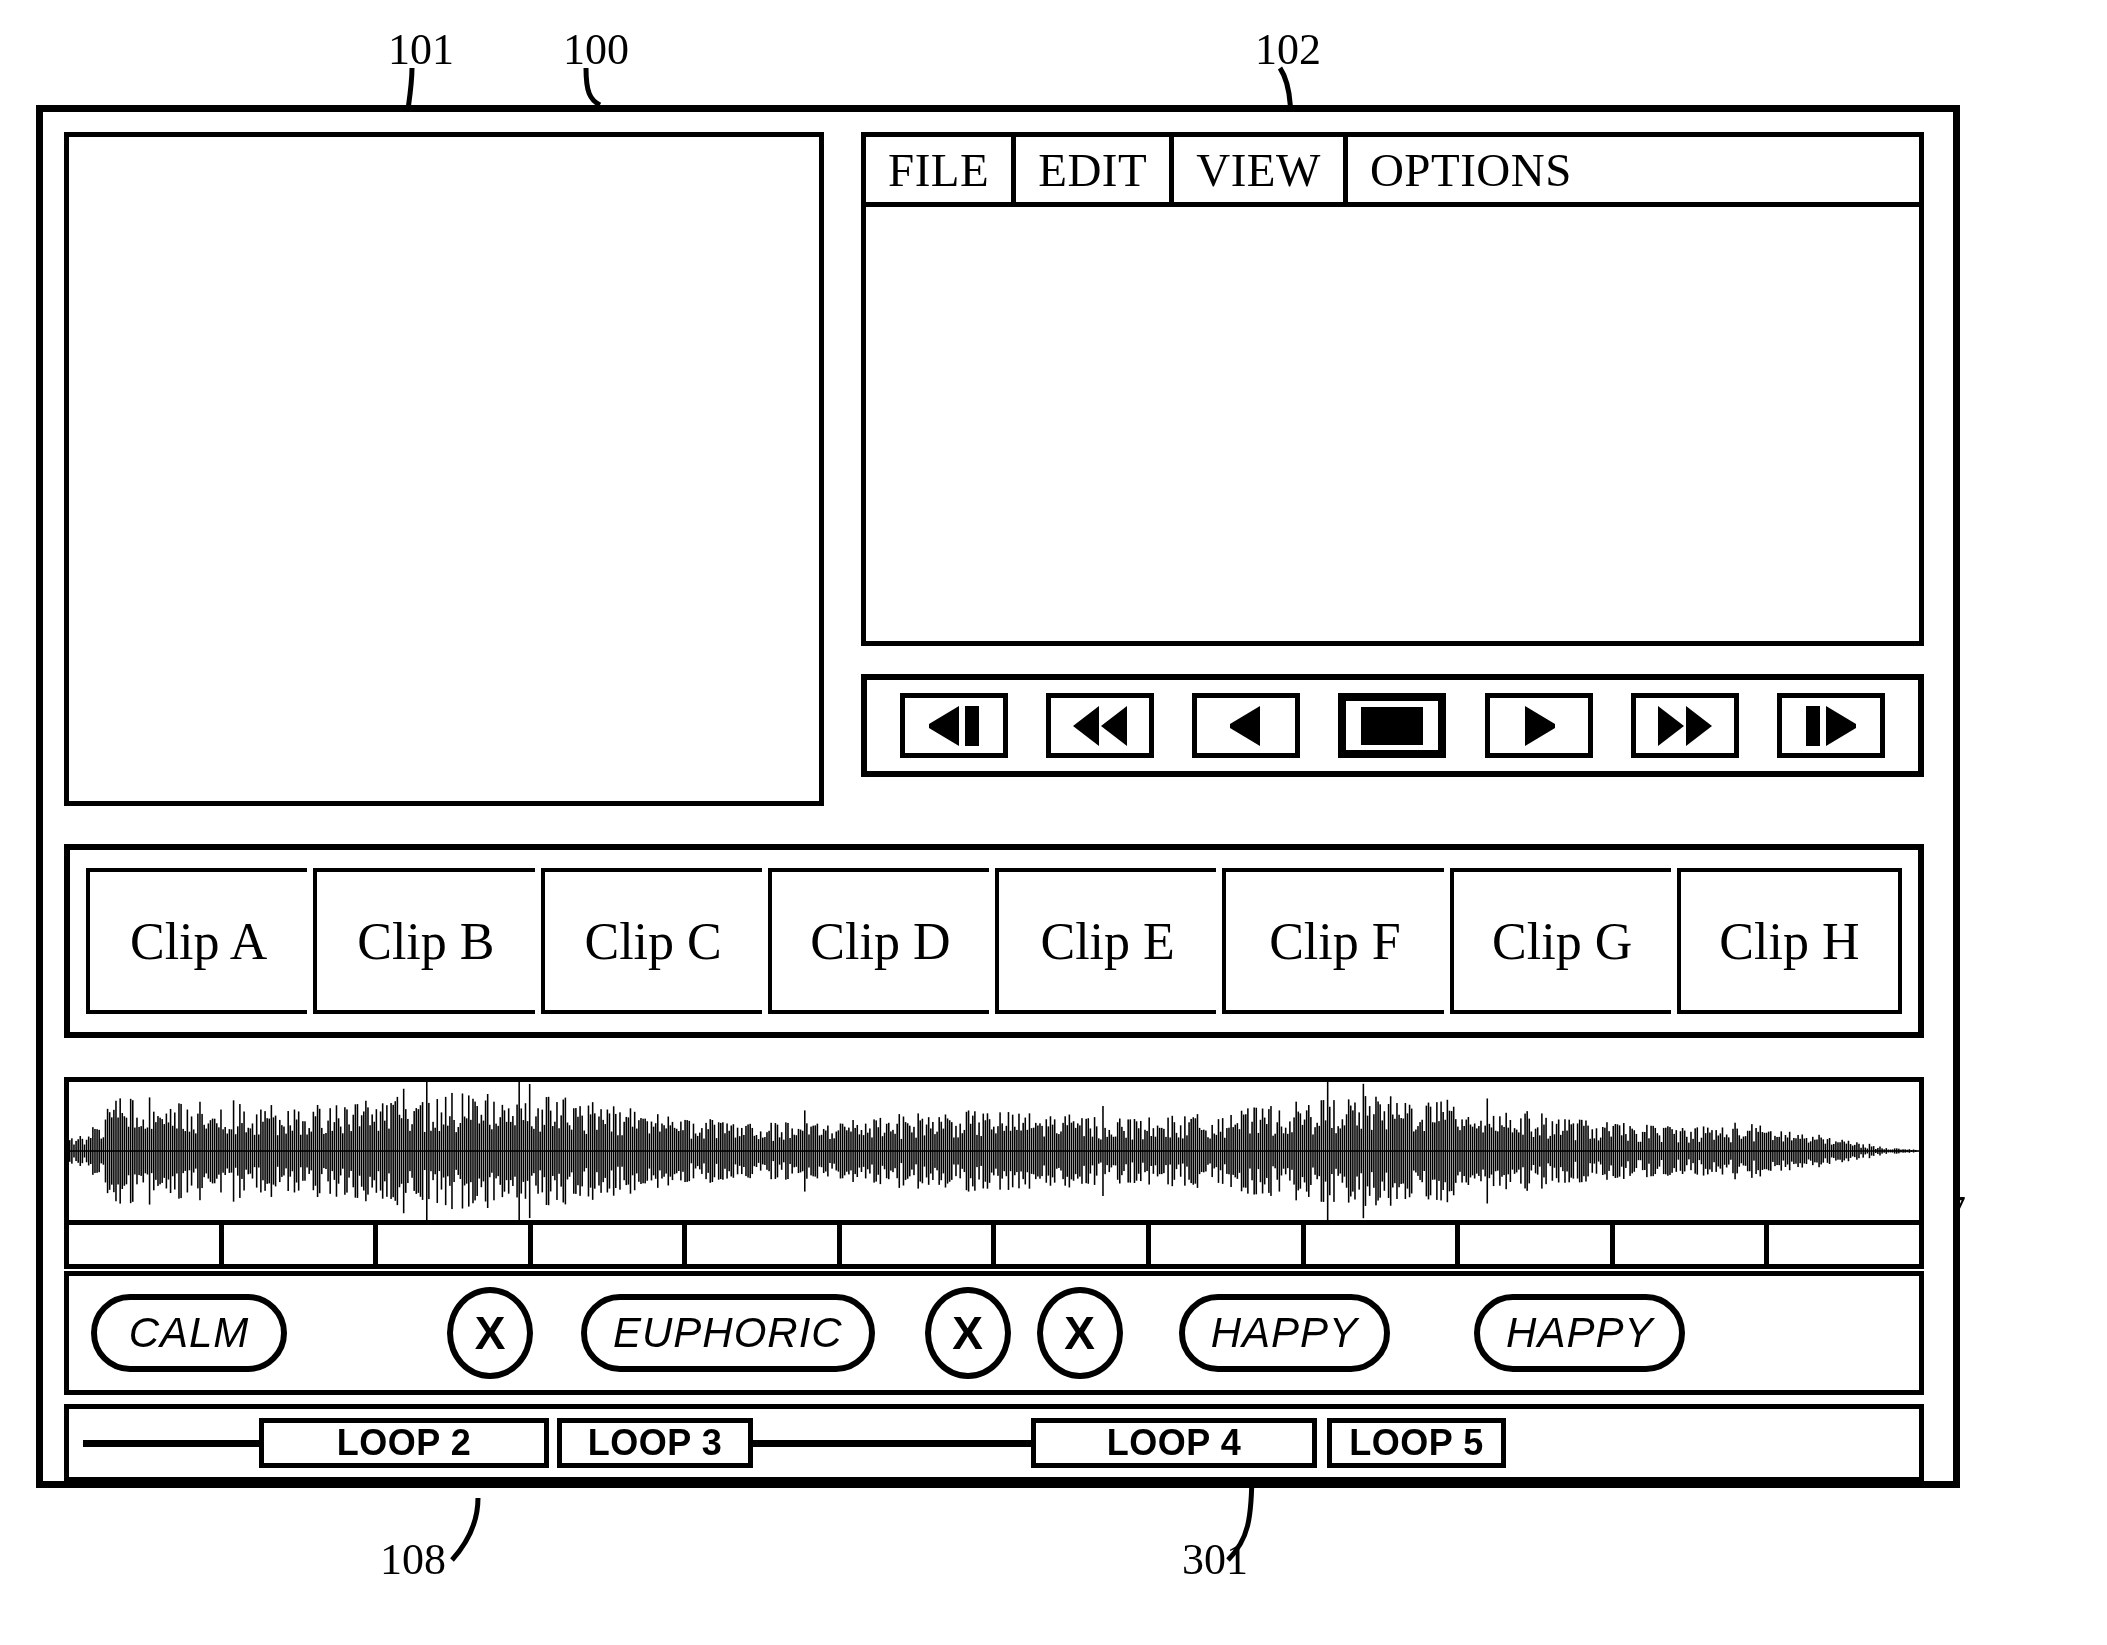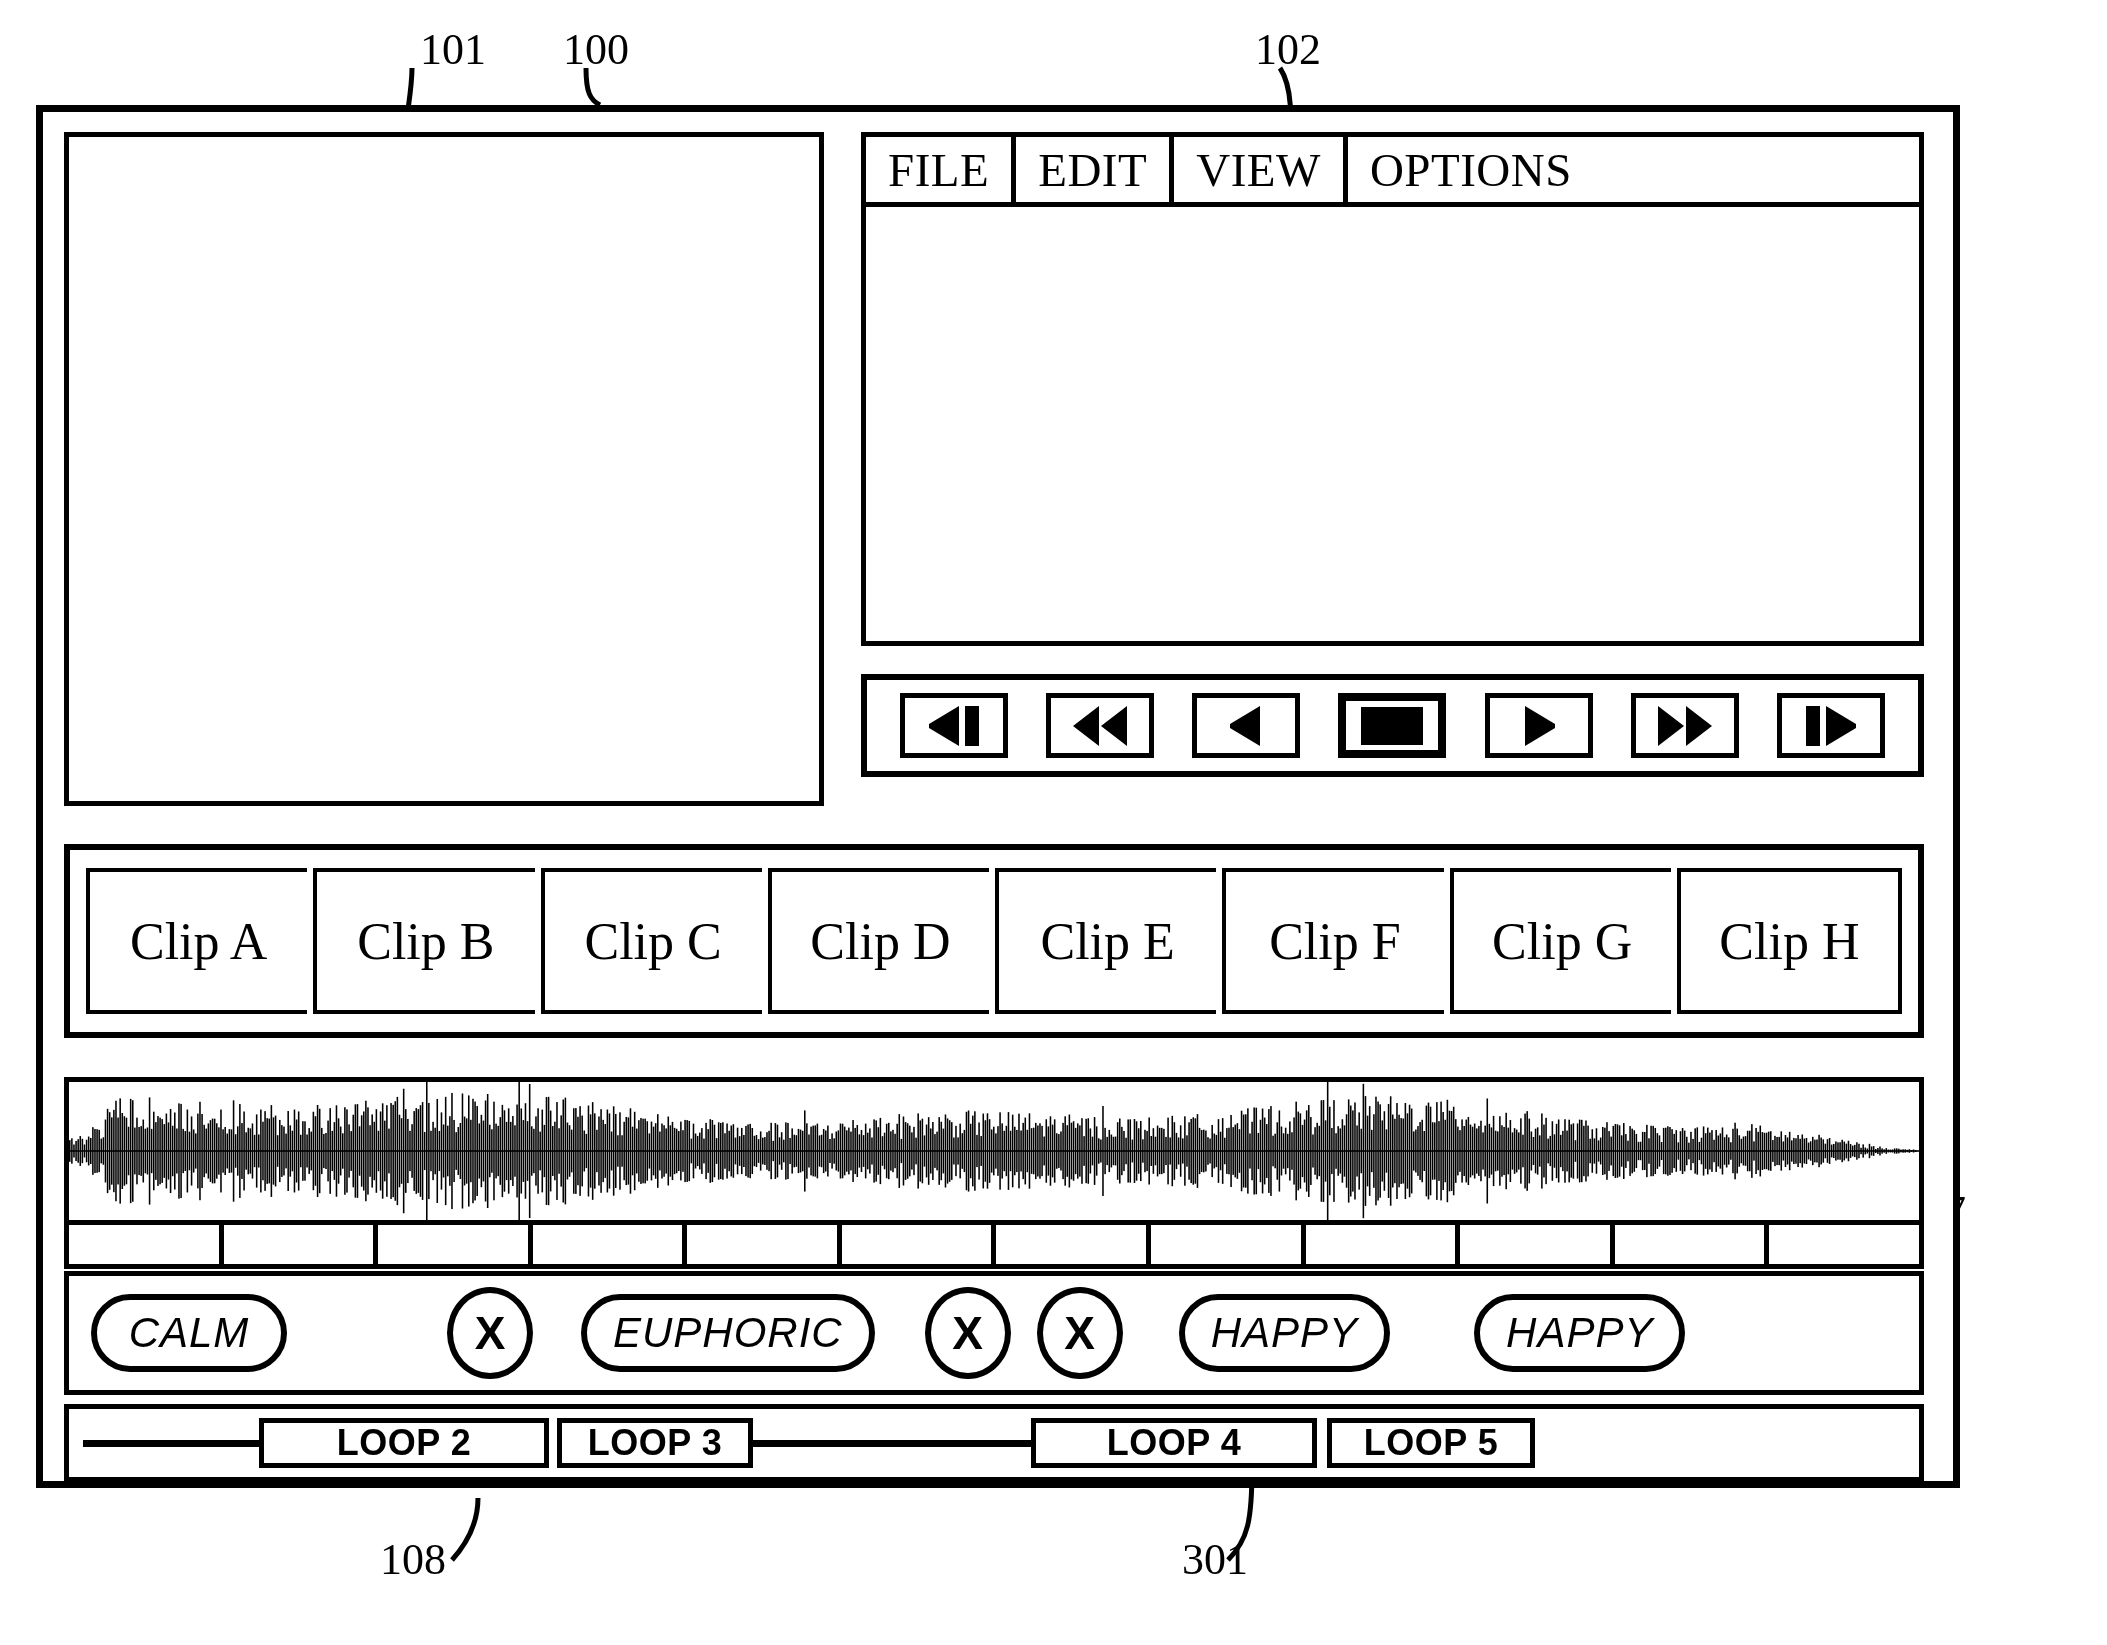--- a/index.html
+++ b/index.html
@@ -318,21 +318,21 @@
 
     <path d="M336,1317 C318,1312 300,1318 272,1330" fill="none" stroke="#000" stroke-width="5"></path>
 
     <path d="M410,1360 C450,1360 466,1346 480,1332" fill="none" stroke="#000" stroke-width="5"></path>
 
     <path d="M452,1560 C470,1540 478,1520 478,1498" fill="none" stroke="#000" stroke-width="5"></path>
 
     <path d="M1228,1560 C1248,1540 1252,1520 1252,1468" fill="none" stroke="#000" stroke-width="5"></path>
   </svg>
 
-  <span class="callout" style="left:388px;top:28px;margin-left:32px;">101</span>
+  <span class="callout" style="left:388px;top:28px;">101</span>
   <span class="callout" style="left:563px;top:28px;">100</span>
   <span class="callout" style="left:1255px;top:28px;">102</span>
   <span class="callout" style="left:745px;top:372px;">103</span>
   <span class="callout" style="left:1268px;top:755px;">104</span>
   <span class="callout" style="left:155px;top:1072px;">105</span>
   <span class="callout" style="left:1700px;top:1068px;">106</span>
   <span class="callout" style="left:1900px;top:1190px;">107</span>
   <span class="callout" style="left:350px;top:1288px;">201</span>
   <span class="callout" style="left:312px;top:1337px;">202</span>
   <span class="callout" style="left:380px;top:1538px;">108</span>
@@ -1360,19 +1360,19 @@
 
     <div id="loops-row">
       <div id="loops-inner">
         <div class="loop-link" style="width:176px;"></div>
         <div class="loop-chip" style="width:290px;">LOOP 2</div>
         <div class="loop-gap" style="width:8px;"></div>
         <div class="loop-chip" style="width:196px;">LOOP 3</div>
         <div class="loop-link" style="width:278px;"></div>
         <div class="loop-chip" style="width:286px;">LOOP 4</div>
         <div class="loop-gap" style="width:10px;"></div>
-        <div class="loop-chip" style="width:208px;">LOOP 5</div>
+        <div class="loop-chip" style="width:179px;">LOOP 5</div>
         <div class="loop-flex"></div>
       </div>
     </div>
 
   </div>
 </div>
 
 </body></html>

